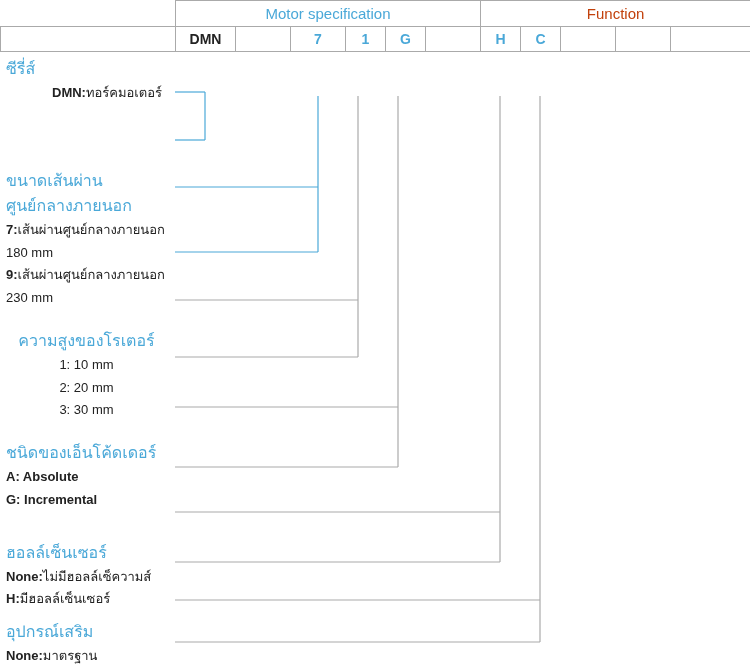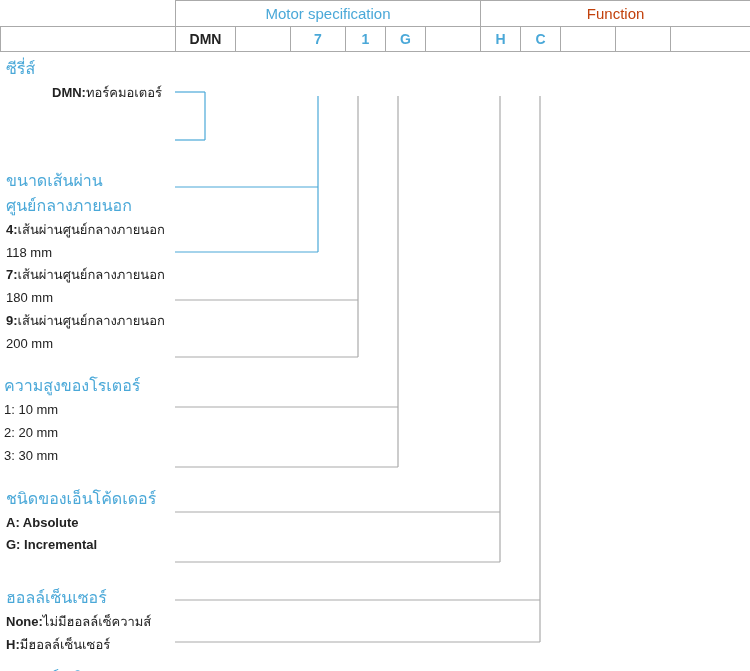--- a/index.html
+++ b/index.html
@@ -152,33 +152,30 @@
         <div class="sec-line">
           <span style="font-weight:bold;padding-left:46px;">DMN:</span><span>ทอร์คมอเตอร์</span>
         </div>
       </div>
 
       <div style="height:55px;"></div>
 
       <div class="sec-block" style="padding: 4px 6px 4px 6px;">
         <div class="sec-heading">ขนาดเส้นผ่านศูนย์กลางภายนอก</div>
         <div class="sec-line">
-          <span style="font-weight:bold;">4:</span><span>เส้นผ่านศูนย์กลางภายนอก 118 mm</span>
-        </div>
-        <div class="sec-line">
           <span style="font-weight:bold;">7:</span><span>เส้นผ่านศูนย์กลางภายนอก 180 mm</span>
         </div>
         <div class="sec-line">
-          <span style="font-weight:bold;">9:</span><span>เส้นผ่านศูนย์กลางภายนอก 200 mm</span>
+          <span style="font-weight:bold;">9:</span><span>เส้นผ่านศูนย์กลางภายนอก 230 mm</span>
         </div>
       </div>
 
       <div style="height:10px;"></div>
 
-      <div class="sec-block" style="padding: 4px 6px 4px 4px;">
+      <div class="sec-block" style="padding: 4px 6px 4px 4px; text-align: center;">
         <div class="sec-heading">ความสูงของโรเตอร์</div>
         <div class="sec-line">
           <span>1:</span> <span>10 mm</span>
         </div>
         <div class="sec-line">
           <span>2:</span> <span>20 mm</span>
         </div>
         <div class="sec-line">
           <span>3:</span> <span>30 mm</span>
         </div>

